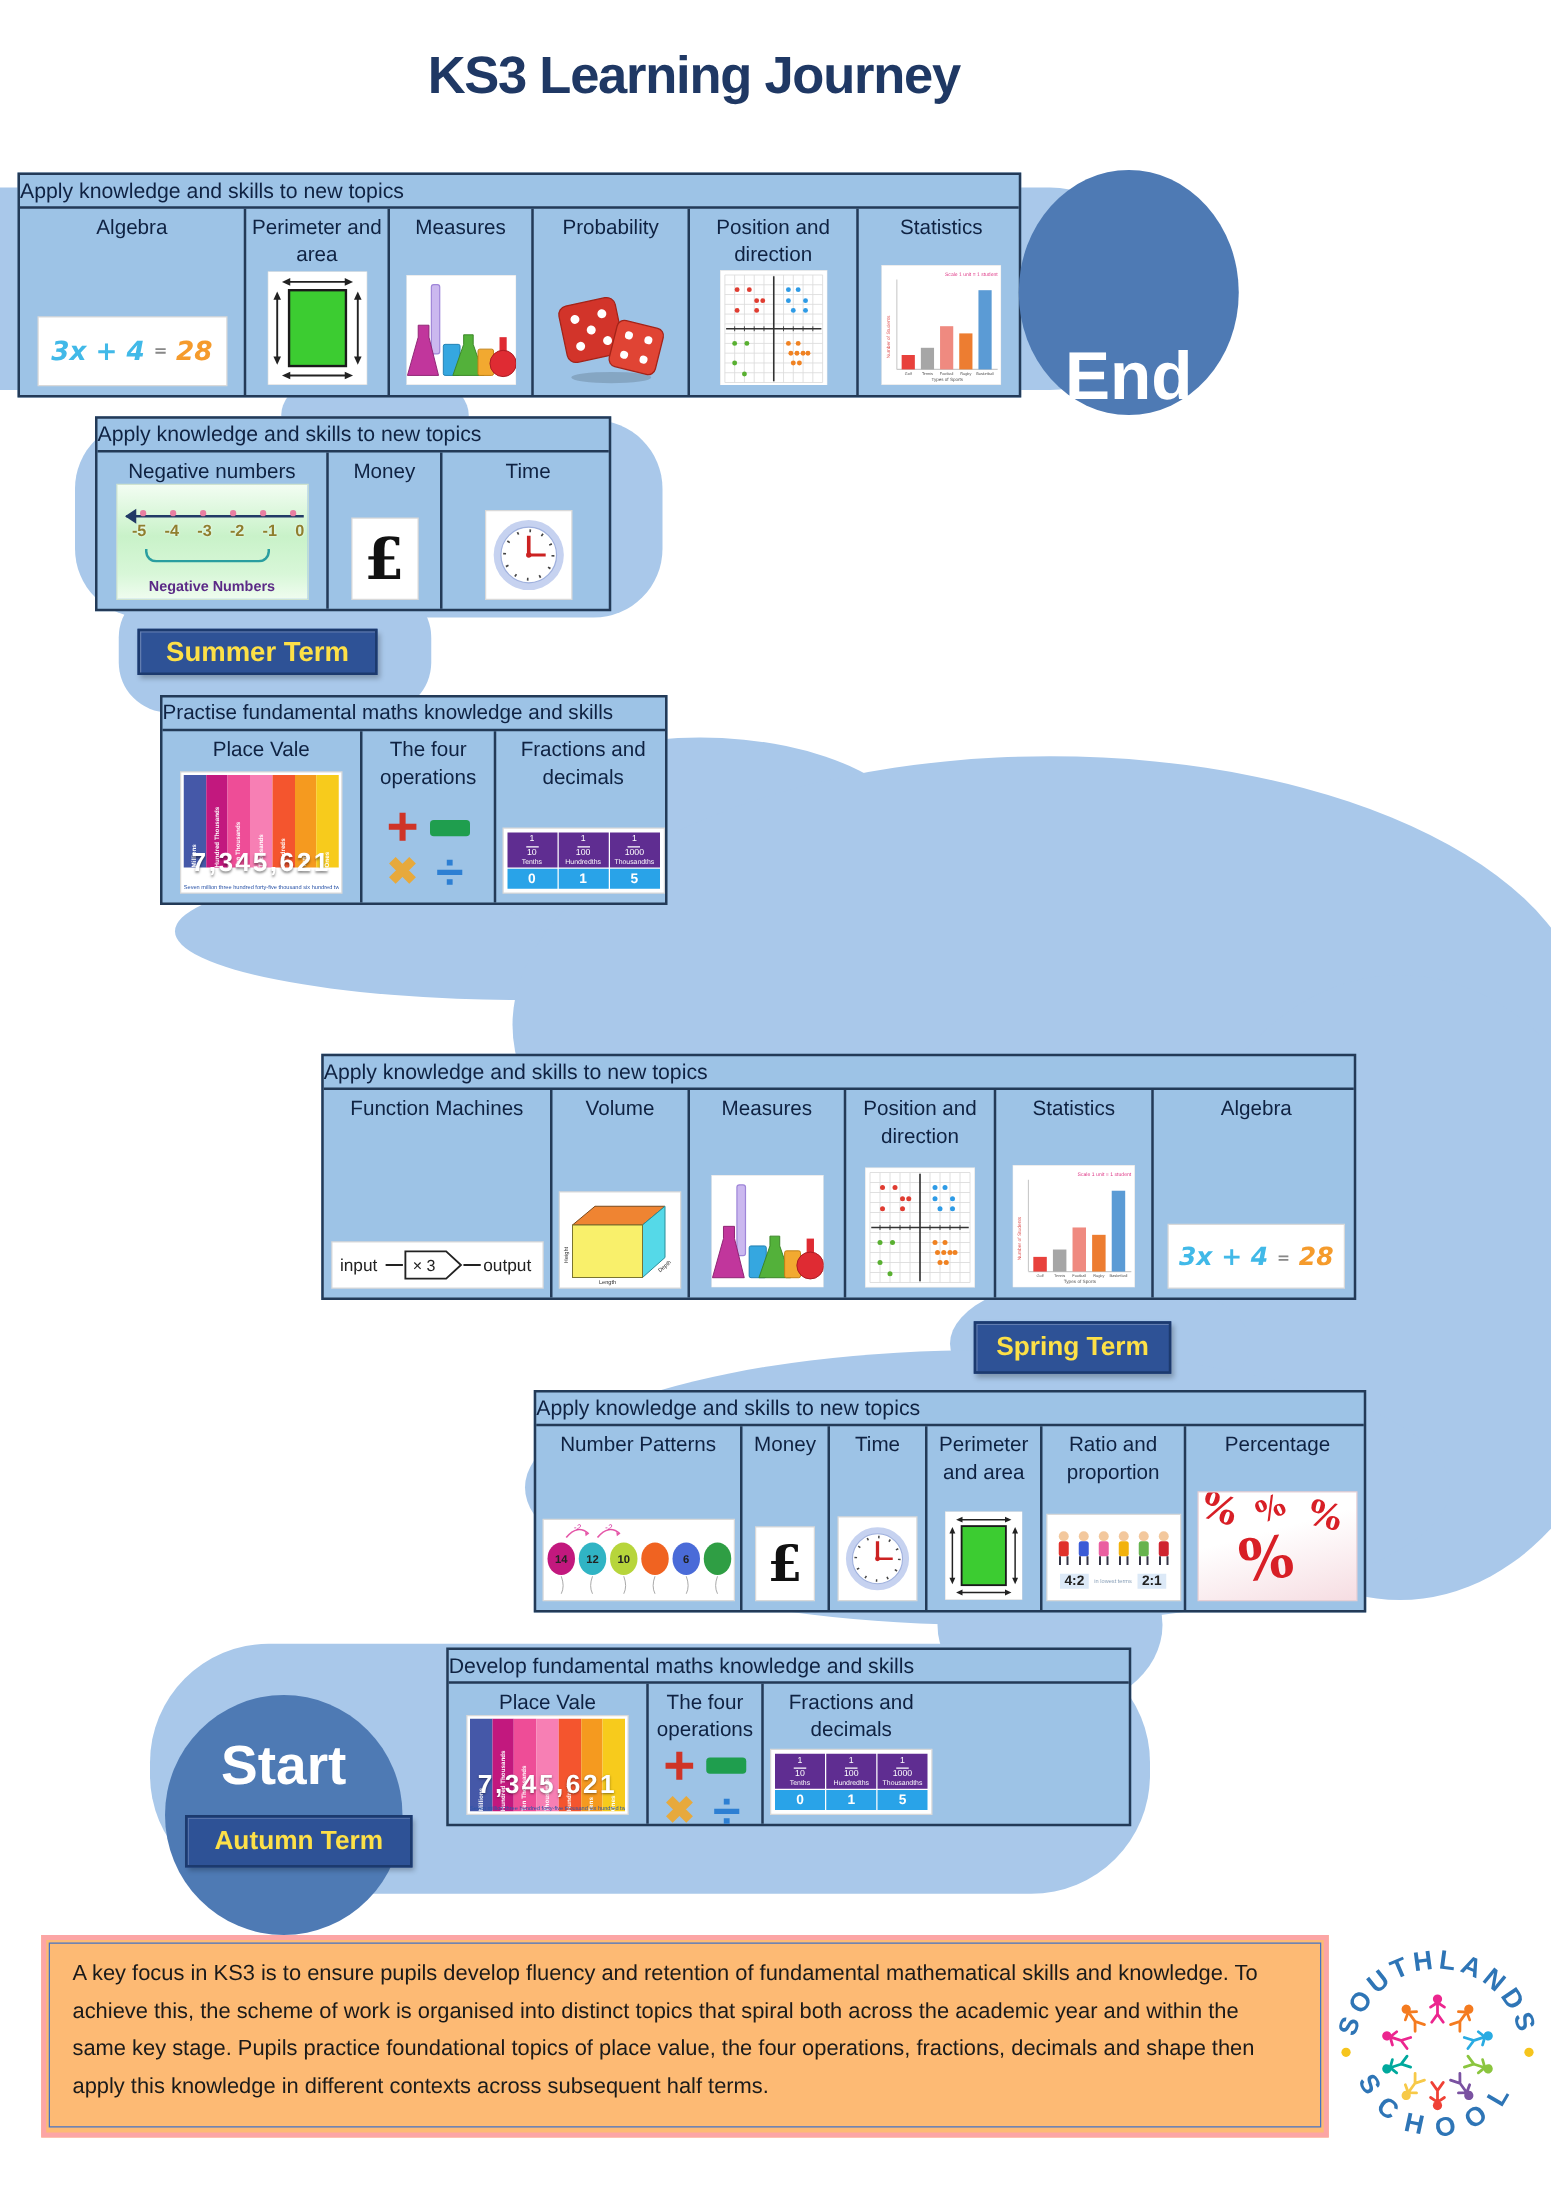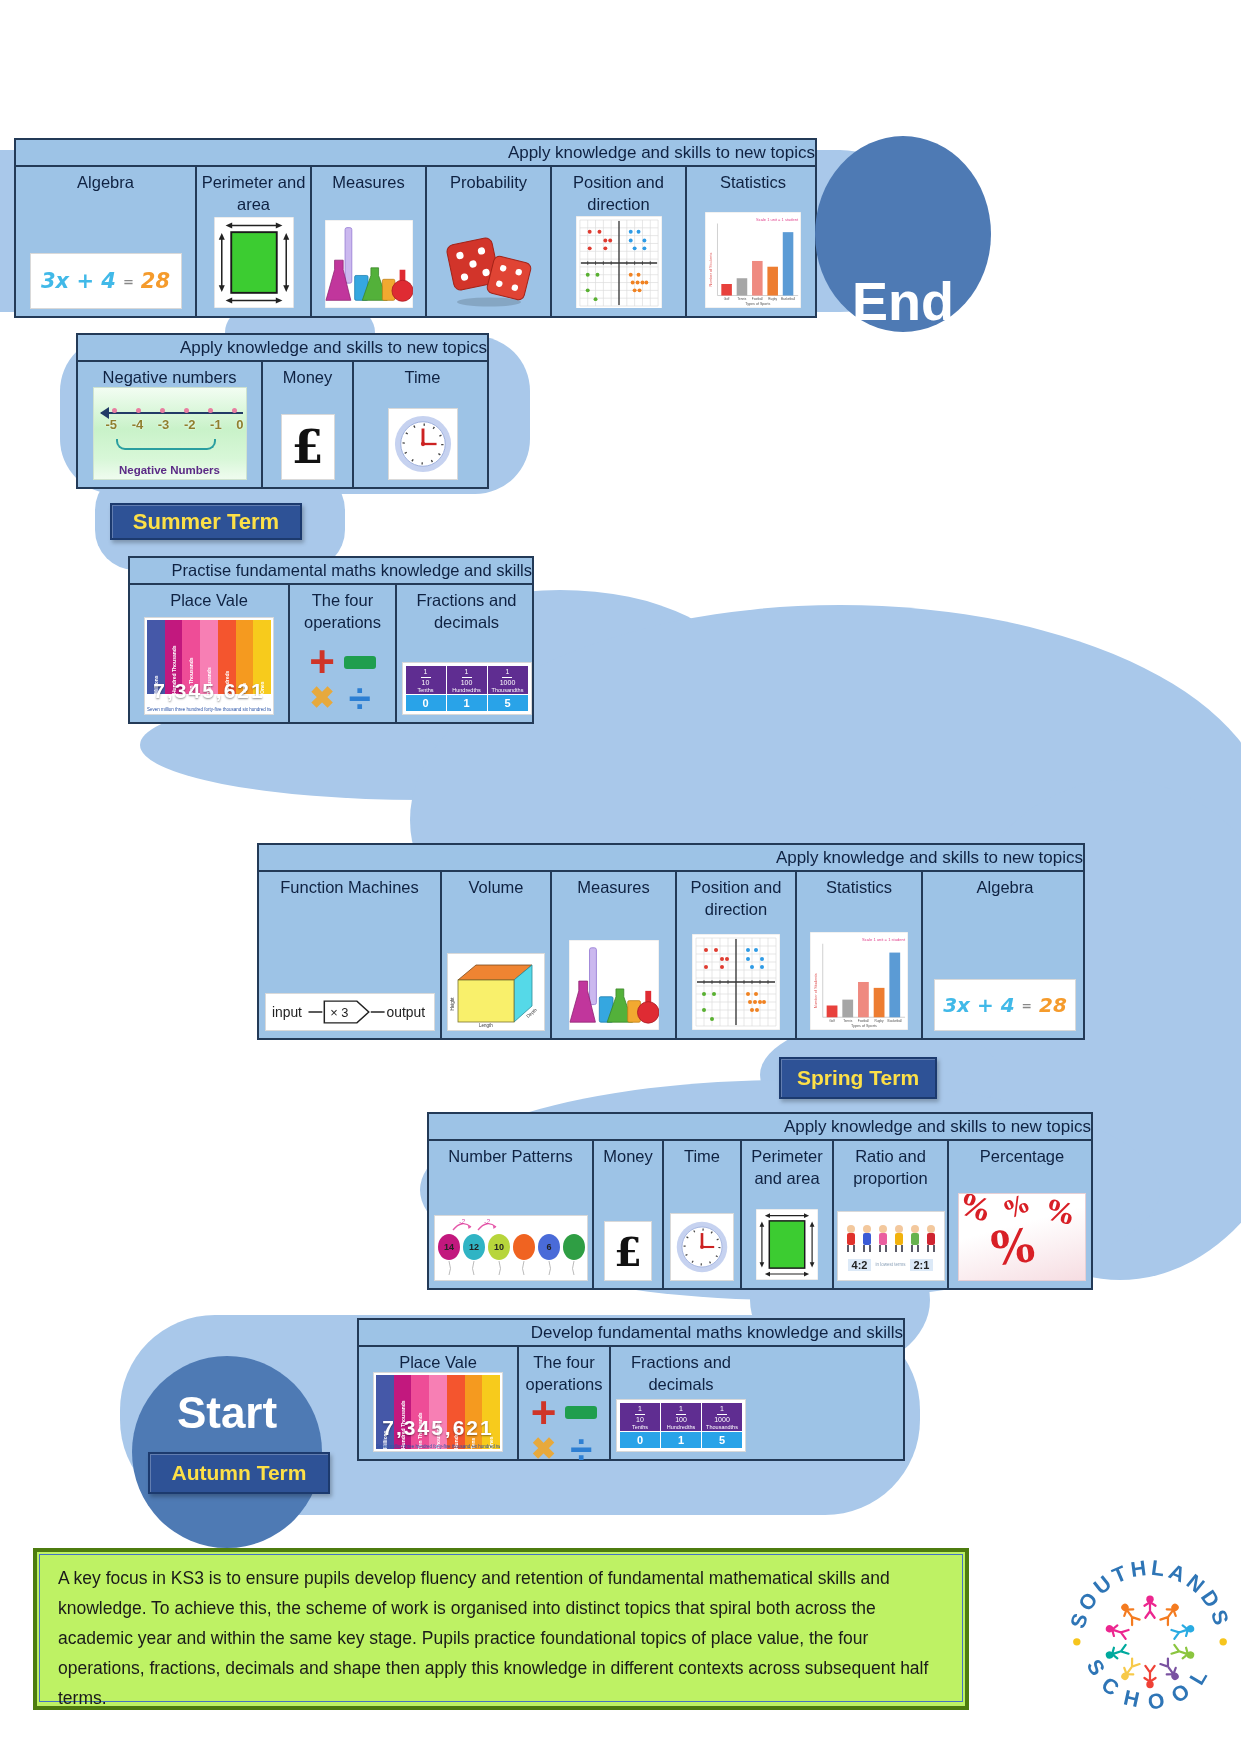--- a/index.html
+++ b/index.html
@@ -3,21 +3,21 @@
 <meta charset="utf-8">
 <style>
   html,body{margin:0;padding:0;background:#fff;}
   .page{position:relative;width:1241px;height:1755px;background:#fff;overflow:hidden;
         font-family:"Liberation Sans",sans-serif;}
   .swoosh{position:absolute;left:0;top:0;z-index:1;}
   .title{position:absolute;left:0;top:36px;width:1110px;text-align:center;z-index:2;
          font-size:42px;font-weight:bold;letter-spacing:-1px;color:#1f3864;}
   
   .sec{position:absolute;background:#9dc3e6;border:2px solid #233a57;box-sizing:border-box;z-index:2;}
-  .sec-h{height:25px;line-height:25px;text-align:right;font-size:17px;color:#0f2242;
+  .sec-h{height:25px;line-height:25px;text-align:left;font-size:17px;color:#0f2242;
          border-bottom:2px solid #233a57;}
   .cols{display:flex;height:calc(100% - 27px);}
   .col{flex:0 0 auto;border-right:2px solid #233a57;box-sizing:border-box;display:flex;
        flex-direction:column;align-items:center;}
   .col:last-child{border-right:none;}
   .t{font-size:16.5px;color:#0f2242;text-align:center;line-height:1.35;padding-top:4px;}
   .img{margin-top:auto;margin-bottom:8px;}
   .card{background:#fff;box-shadow:0 0 0 1px #d9d9d9;display:flex;align-items:center;justify-content:center;}
   
   .term{position:absolute;background:#2e5296;border:2px solid #1c3a6e;color:#fde047;font-weight:bold;
@@ -69,22 +69,22 @@
   .rmid{font-size:4.5px;color:#8aa0b8;}
   .ratiocard{flex-direction:column;padding:2px 0;}
   .pctcard{position:relative;width:126px;height:86px;overflow:hidden;box-shadow:0 0 0 1px #e7cfd4;
            background:linear-gradient(165deg,#ffffff 38%,#f6dde2 100%);}
   .pct{position:absolute;color:#d81f26;font-weight:bold;font-family:"DejaVu Serif",serif;}
   .pct-1{font-size:46px;left:32px;top:26px;transform:rotate(-6deg);}
   .pct-2{font-size:30px;left:2px;top:-4px;transform:rotate(18deg);}
   .pct-3{font-size:24px;left:46px;top:-2px;transform:rotate(-24deg);}
   .pct-4{font-size:28px;left:88px;top:2px;transform:rotate(14deg);}
   
-  .footer{position:absolute;left:33px;top:1548px;width:936px;height:162px;border:4px solid #4d7c0f;
-          box-sizing:border-box;z-index:2;background:#bef264;}
+  .footer{position:absolute;left:33px;top:1548px;width:1030px;height:162px;border:4px solid #fca5a5;
+          box-sizing:border-box;z-index:2;background:#fdba74;}
   .footer-in{border:1px solid #4472c4;margin:2px;height:calc(100% - 6px);box-sizing:border-box;
              padding:8px 18px;font-size:17.5px;line-height:1.72;color:#1a1a1a;}
   .logo{position:absolute;left:1062px;top:1552px;z-index:2;}
 </style>
 </head>
 <body>
 
 <div class="page">
 
   <svg class="swoosh" width="1241" height="1755">
@@ -215,20 +215,21 @@
         <circle cx="31" cy="31" r="29" fill="#c6d2f0"></circle>
         <circle cx="31" cy="31" r="23" fill="#fff" stroke="#9fb0dd"></circle>
         <circle cx="31" cy="31" r="20" fill="none" stroke="#444" stroke-width="2.4" stroke-dasharray="1.4 9.07"></circle>
         <line x1="31" y1="31" x2="31" y2="15" stroke="#cc2222" stroke-width="3"></line>
         <line x1="31" y1="31" x2="45" y2="31" stroke="#cc2222" stroke-width="2.4"></line>
         <circle cx="31" cy="31" r="2.2" fill="#cc2222"></circle>
       </symbol>
     </defs>
   </svg>
 
+  <div class="title">KS3 Learning Journey</div>
 
   <section class="sec" style="left:14px;top:138px;width:803px;height:180px">
     <div class="sec-h">Apply knowledge and skills to new topics</div>
     <div class="cols">
       <div class="col" style="flex:0 0 181px">
         <div class="t">Algebra</div>
         <div class="img card alg" style="width:150px;height:54px;font-size:21px">
           <span class="alg-l">3x + 4</span>
           <span class="alg-e">=</span>
           <span class="alg-r">28</span>

